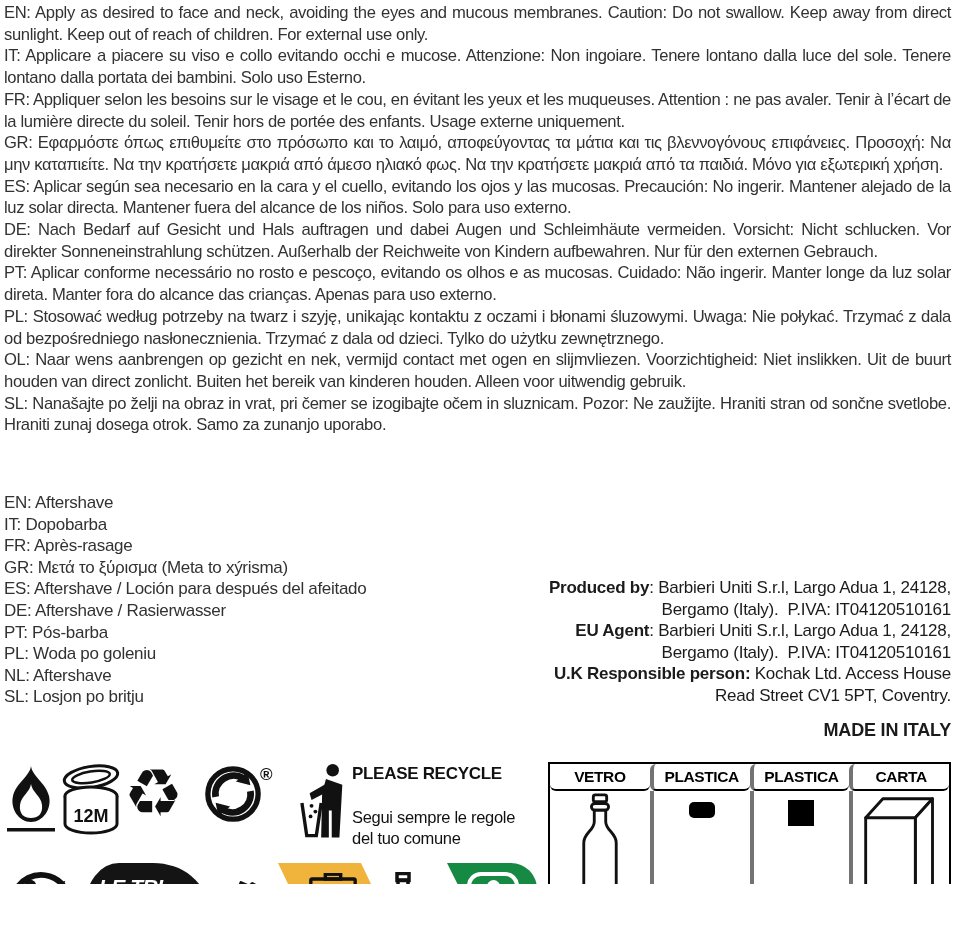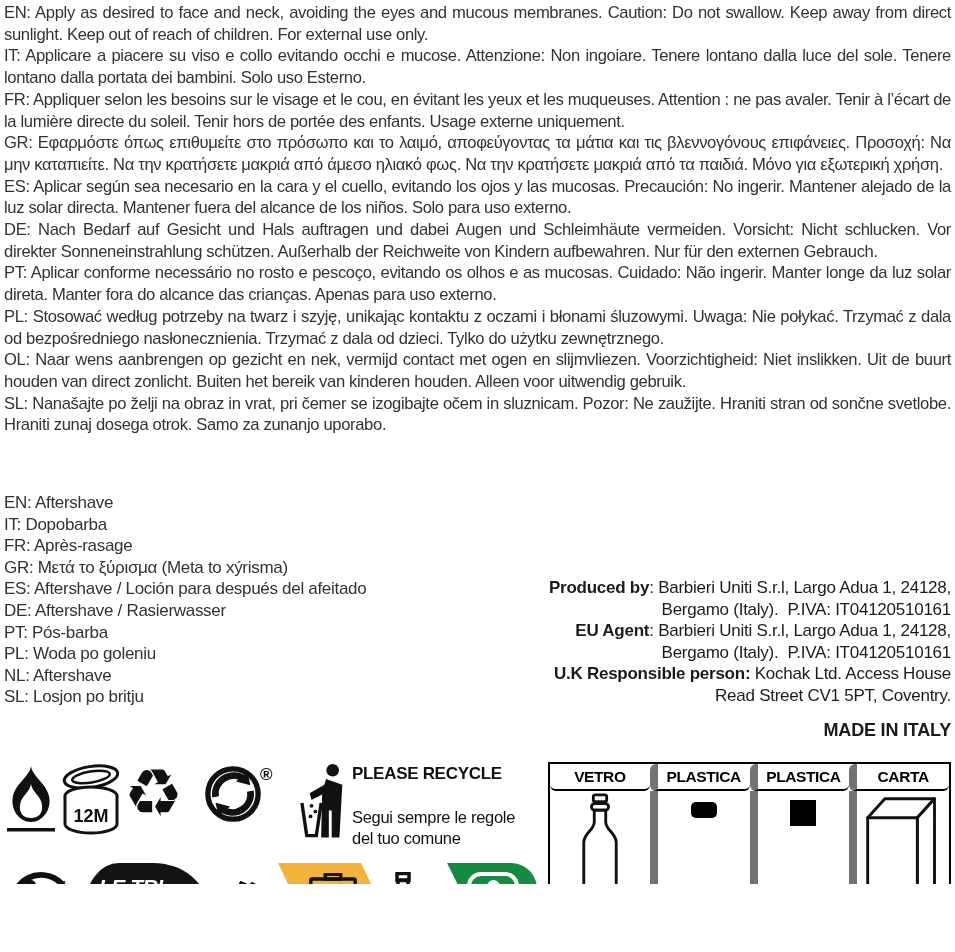--- a/index.html
+++ b/index.html
@@ -73,21 +73,21 @@
     display:grid; grid-template-columns:repeat(4,1fr); grid-template-rows:27px 1fr 27px;
     color:#000;
   }
   .th, .tf {
     display:flex; align-items:center; justify-content:center;
     font-weight:bold; font-size:15.5px; letter-spacing:-0.4px;
   }
   .th { border-bottom:2px solid #000;border-radius:6px; }
   .tf { border-top:2px solid #000; }
   .tc { display:flex; justify-content:center; align-items:flex-start; }
-  .cb { border-left:8px solid #737373; }
+  .cb { border-left:4px solid #737373; }
   .cap-ldpe { width:26px; height:16px; background:#000; border-radius:5px; margin-top:11px; }
   .square-7 { width:26px; height:26px; background:#000; margin-top:9px; }
 </style>
 </head>
 <body>
 
 <div class="page">
 
   <section class="warnings">
     <p class="warn">EN: Apply as desired to face and neck, avoiding the eyes and mucous membranes. Caution: Do not swallow. Keep away from direct sunlight. Keep out of reach of children. For external use only.</p>

